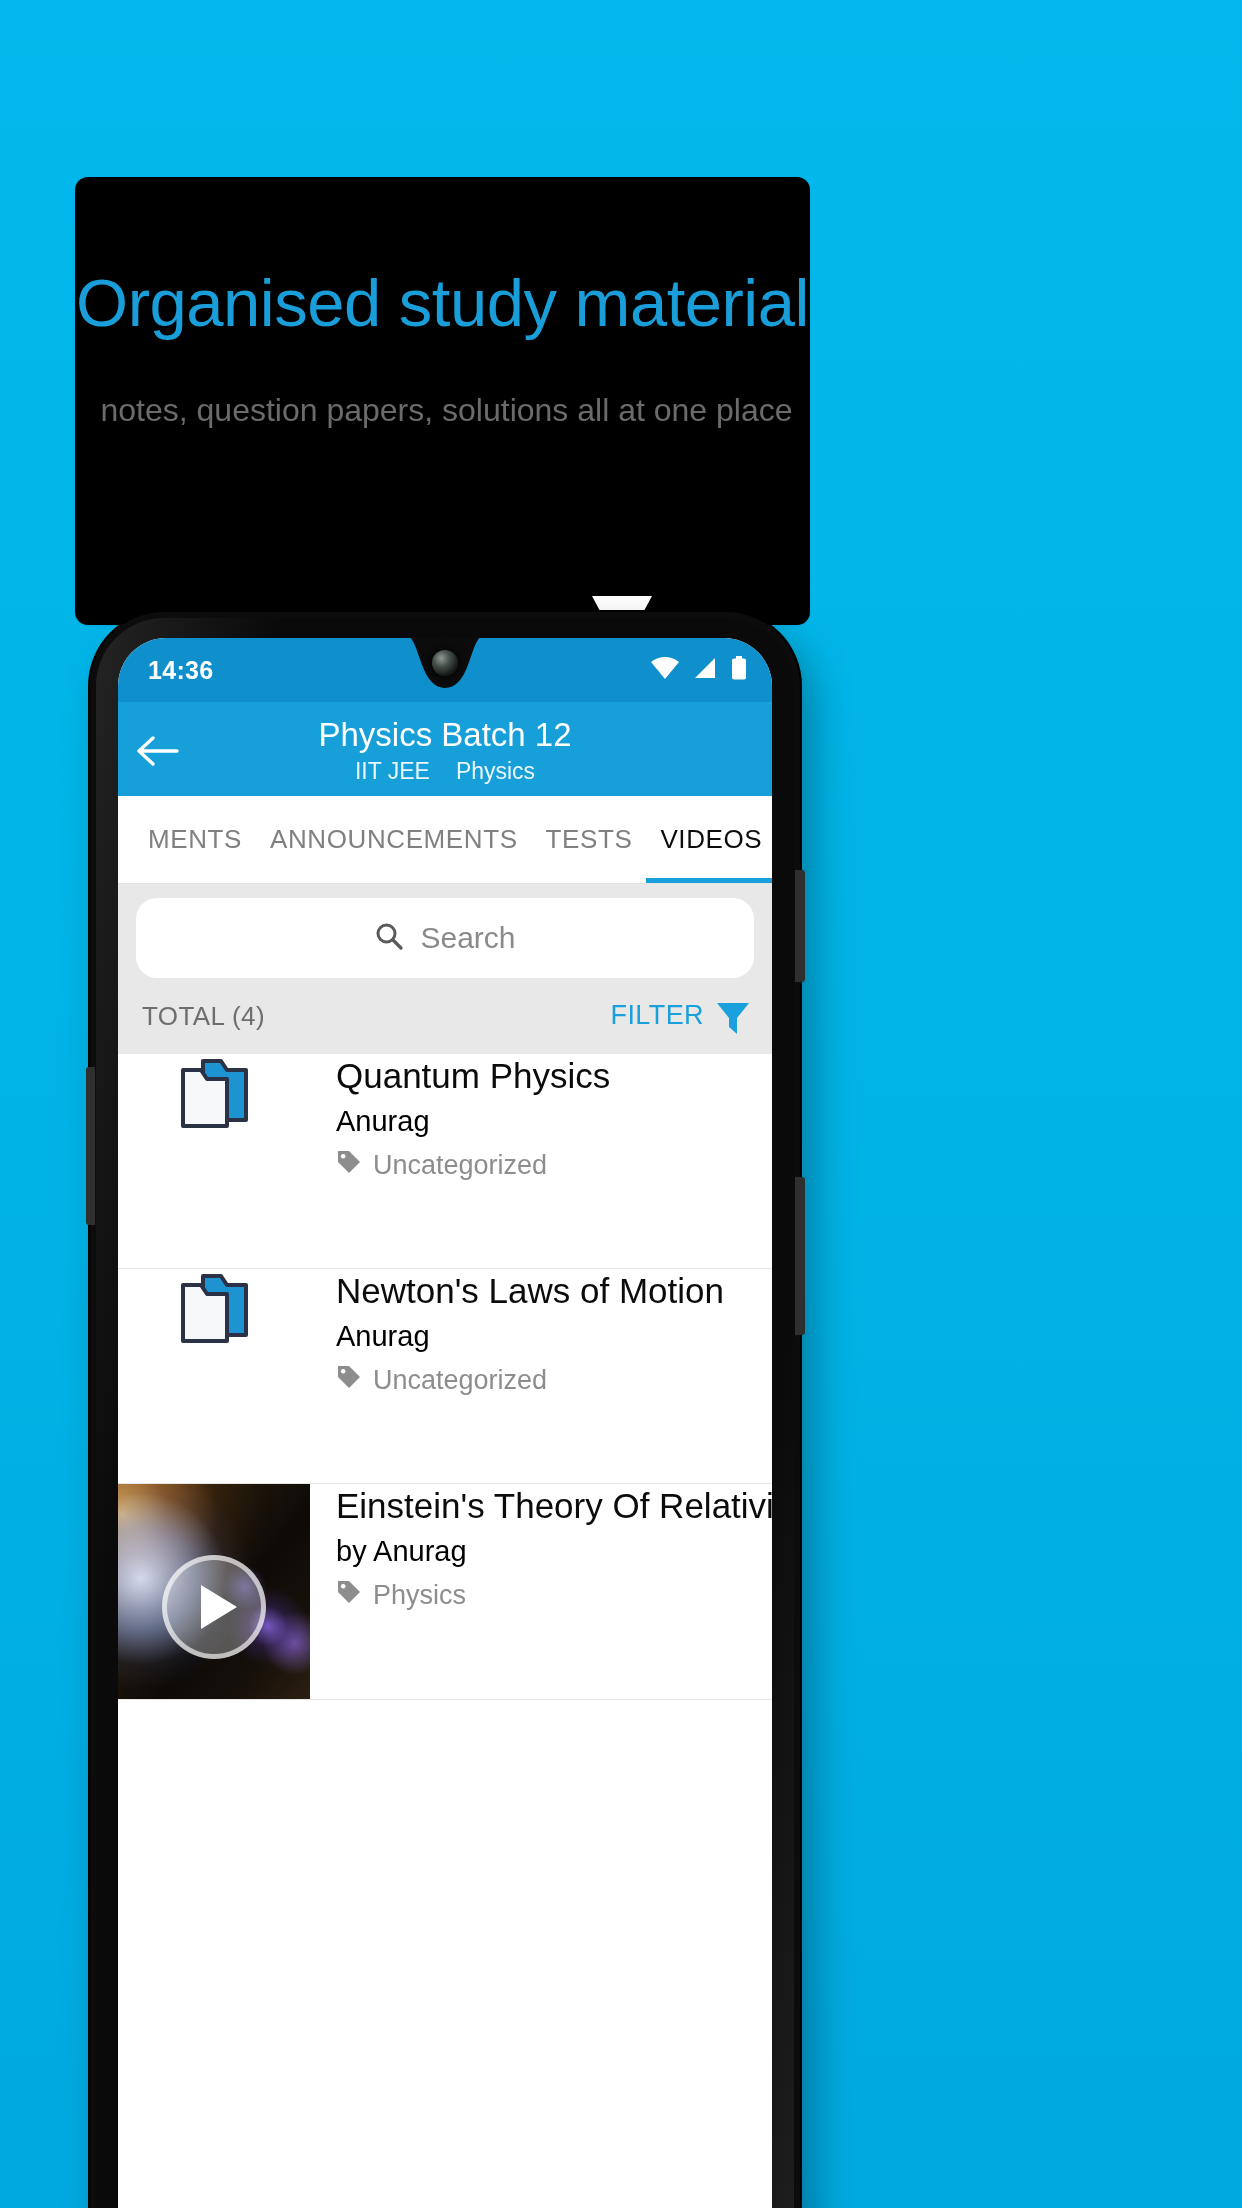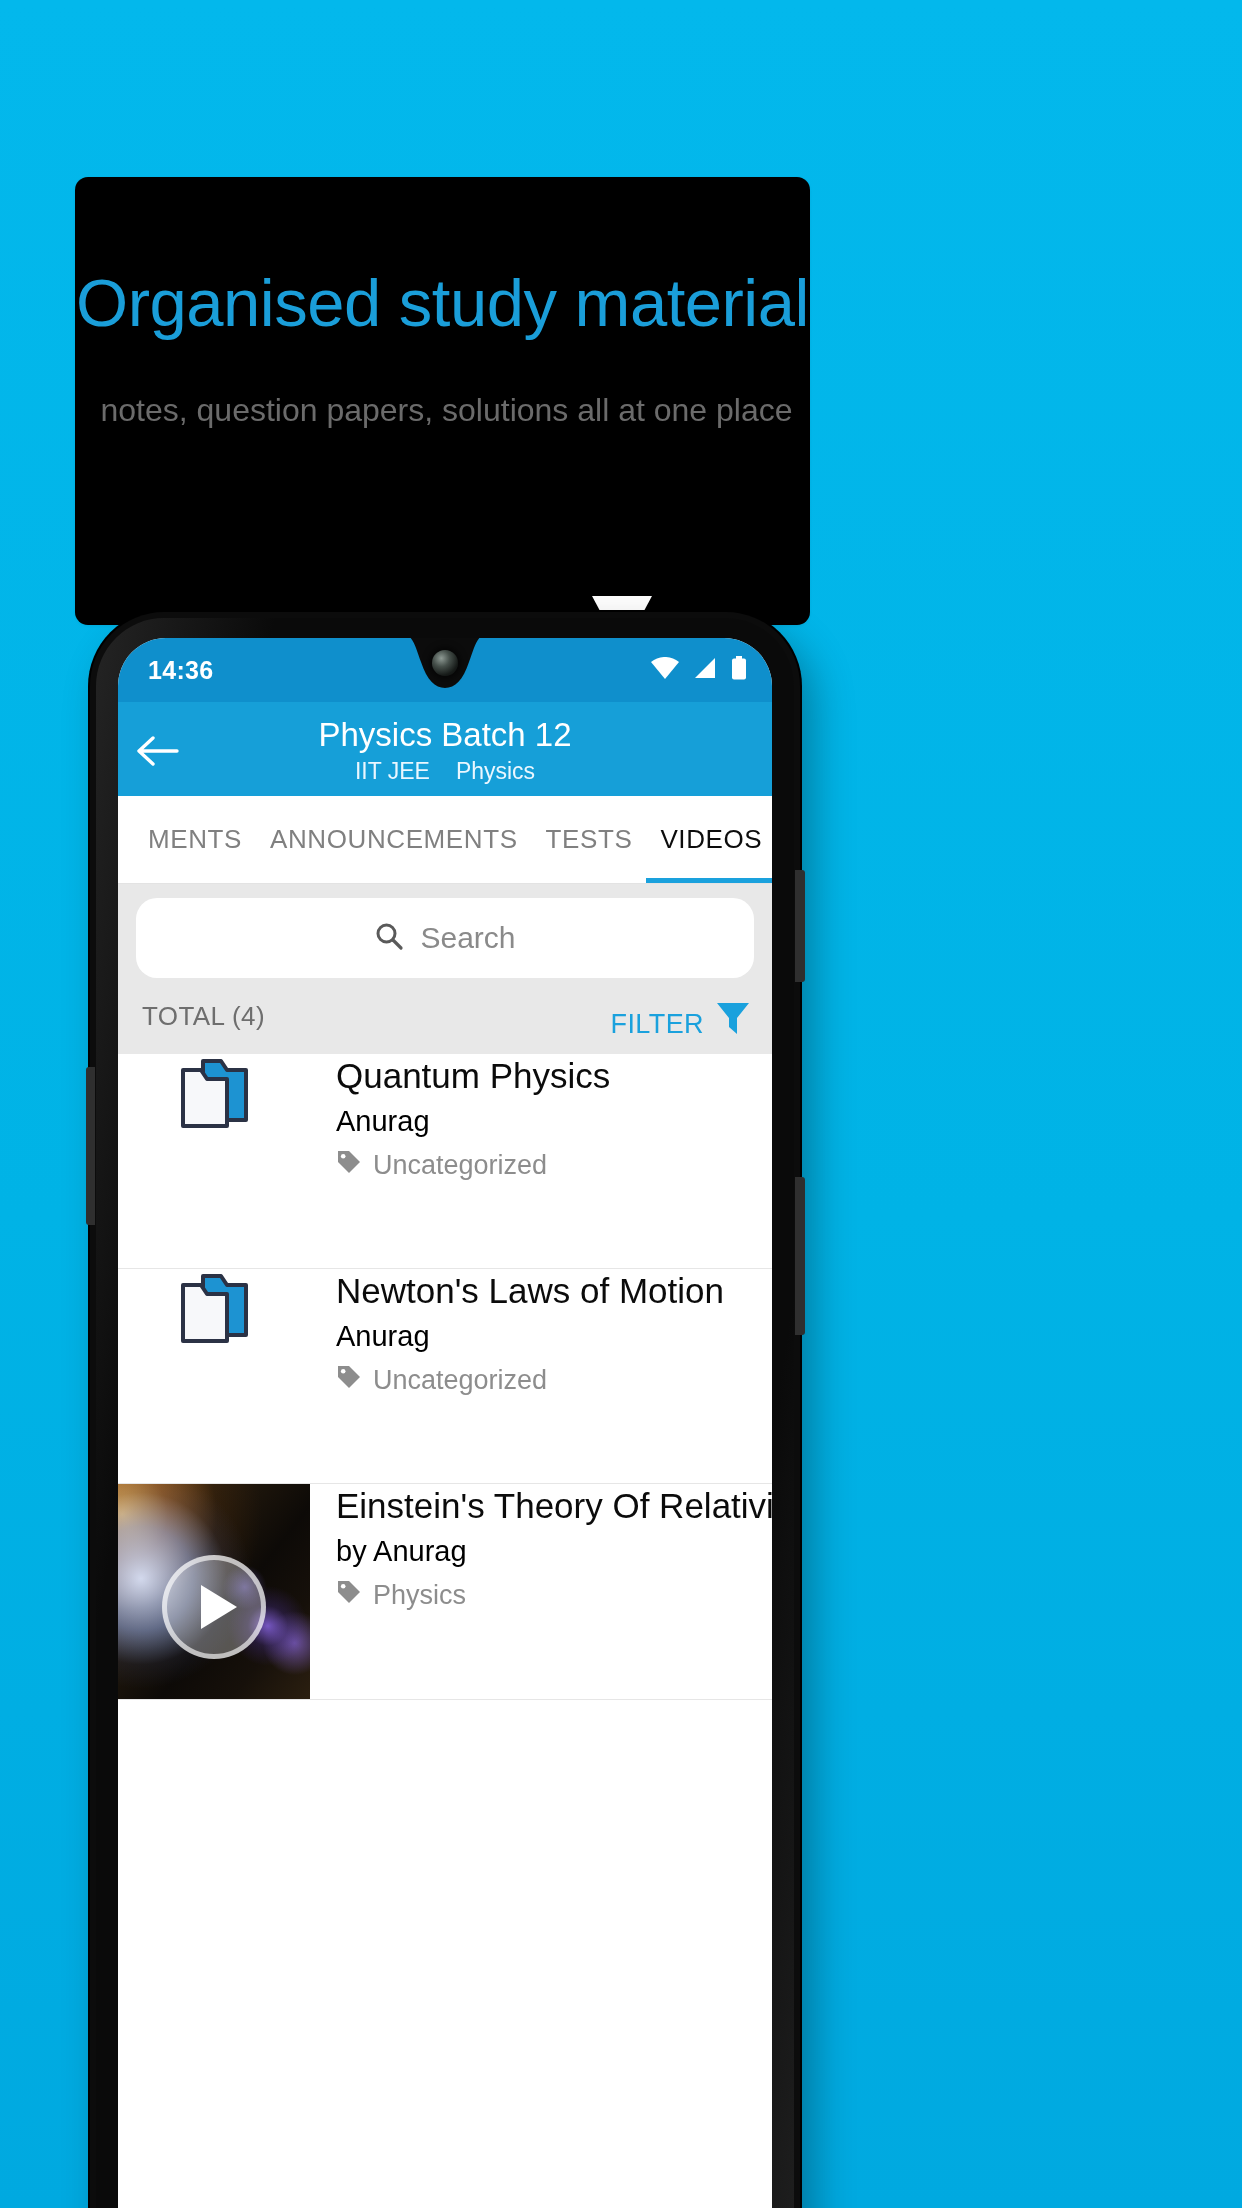--- a/index.html
+++ b/index.html
@@ -205,21 +205,21 @@
     height:76px;
     display:flex;
     align-items:center;
     justify-content:space-between;
     padding:0 4px 0 6px;
   }
   #total-label {
     font-size:26px; color:#6e6e6e; letter-spacing:0.4px;
   }
   #filter-group {
-    display:flex; align-items:flex-end; gap:12px;margin-top:8px;
+    display:flex; align-items:flex-start; gap:12px;margin-top:8px;
   }
   #filter-label {
     font-size:27px; color:#1aa1dd; letter-spacing:0.4px;
   }
 
   
   #list { background:#fff; }
   .row {
     display:flex;
     align-items:flex-start;

